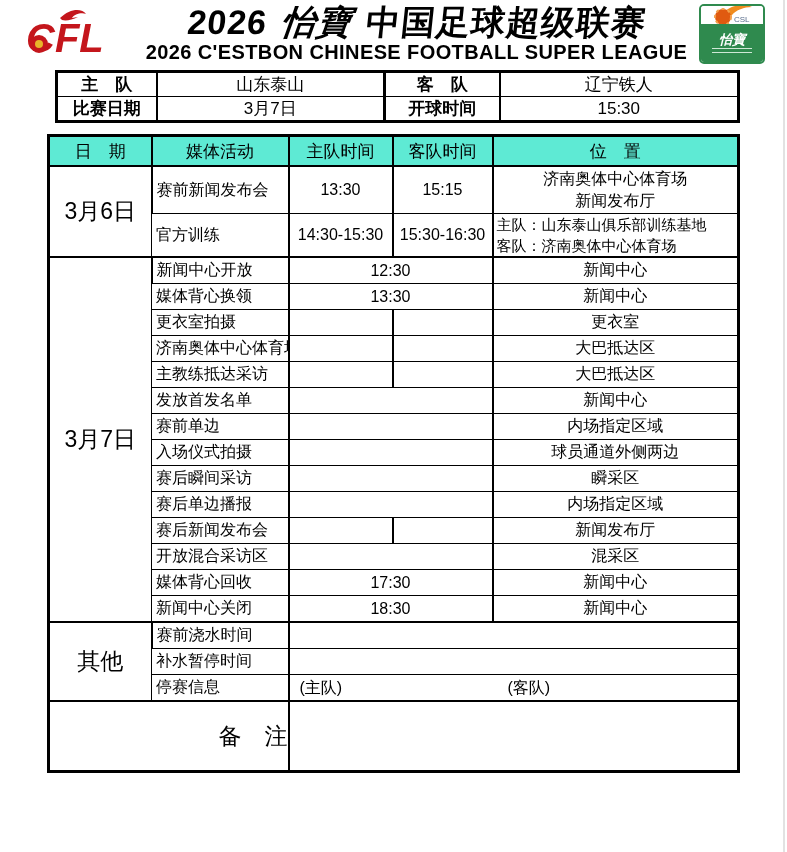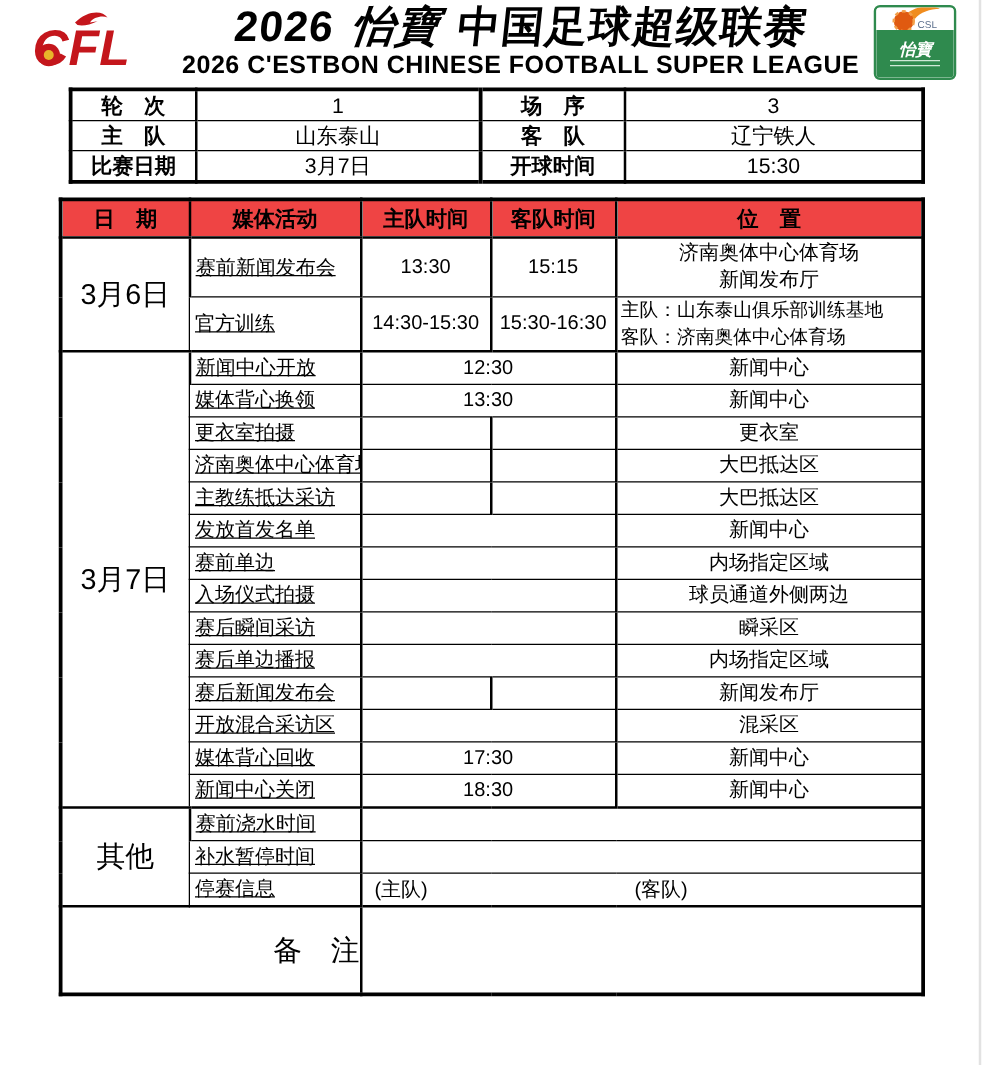--- a/index.html
+++ b/index.html
@@ -26,23 +26,23 @@
 
   .t1{margin:4px 0 0 55px;width:682px;border:3px solid #000;}
   .t1 td{border:1px solid #000;border-left-width:2px;height:23px;text-align:center;font-size:17px;}
   .t1 td:first-child{border-left-width:0;}
   .t1 td.lbl{font-weight:700;}
   .t1 td.mid{border-left-width:3px;}
 
   .t2{margin:11px 0 0 47px;width:690px;border:3px solid #000;}
   .t2 td{border:1px solid #000;border-left-width:2px;text-align:center;font-size:16px;height:25px;}
   .t2 td:first-child{border-left-width:0;}
-  .t2 tr.hdr td{background:#ef4444;font-weight:700;font-size:17px;height:28px;border-bottom-width:2px;}
+  .t2 tr.hdr td{background:#5eead4;font-weight:400;font-size:17px;height:28px;border-bottom-width:2px;}
   .t2 tr.sep td{border-top-width:2px;}
-  .t2 td.act{text-align:left;padding-left:4px;text-decoration:underline;}
+  .t2 td.act{text-align:left;padding-left:4px;}
   .t2 td.date{font-size:23px;margin-top:48px;}
   .t2 tr.h48 td{height:46px;}
   .t2 tr.h44 td{height:42px;}
   .t2 tr.hrem td{height:68px;text-align:right;}
   .loc2{line-height:1.35;white-space:nowrap;}
   .loc-left{text-align:left;padding-left:3px;font-size:15px;line-height:1.4;}
   .susp-cell{position:relative;text-align:left;}
   .susp-home{position:absolute;left:10px;top:50%;transform:translateY(-50%);}
   .susp-away{position:absolute;left:218px;top:50%;transform:translateY(-50%);}
 </style>
@@ -83,26 +83,20 @@
   </div>
 
   <table class="t1">
     <colgroup>
         <col style="width:100px">
         <col style="width:228px">
         <col style="width:115px">
         <col style="width:239px">
       </colgroup>
     <tbody>
-        <tr>
-      <td class="lbl">轮　次</td>
-      <td>1</td>
-      <td class="lbl mid">场　序</td>
-      <td>3</td>
-    </tr>
     <tr>
       <td class="lbl">主　队</td>
       <td>山东泰山</td>
       <td class="lbl mid">客　队</td>
       <td>辽宁铁人</td>
     </tr>
     <tr>
       <td class="lbl">比赛日期</td>
       <td>3月7日</td>
       <td class="lbl mid">开球时间</td>

